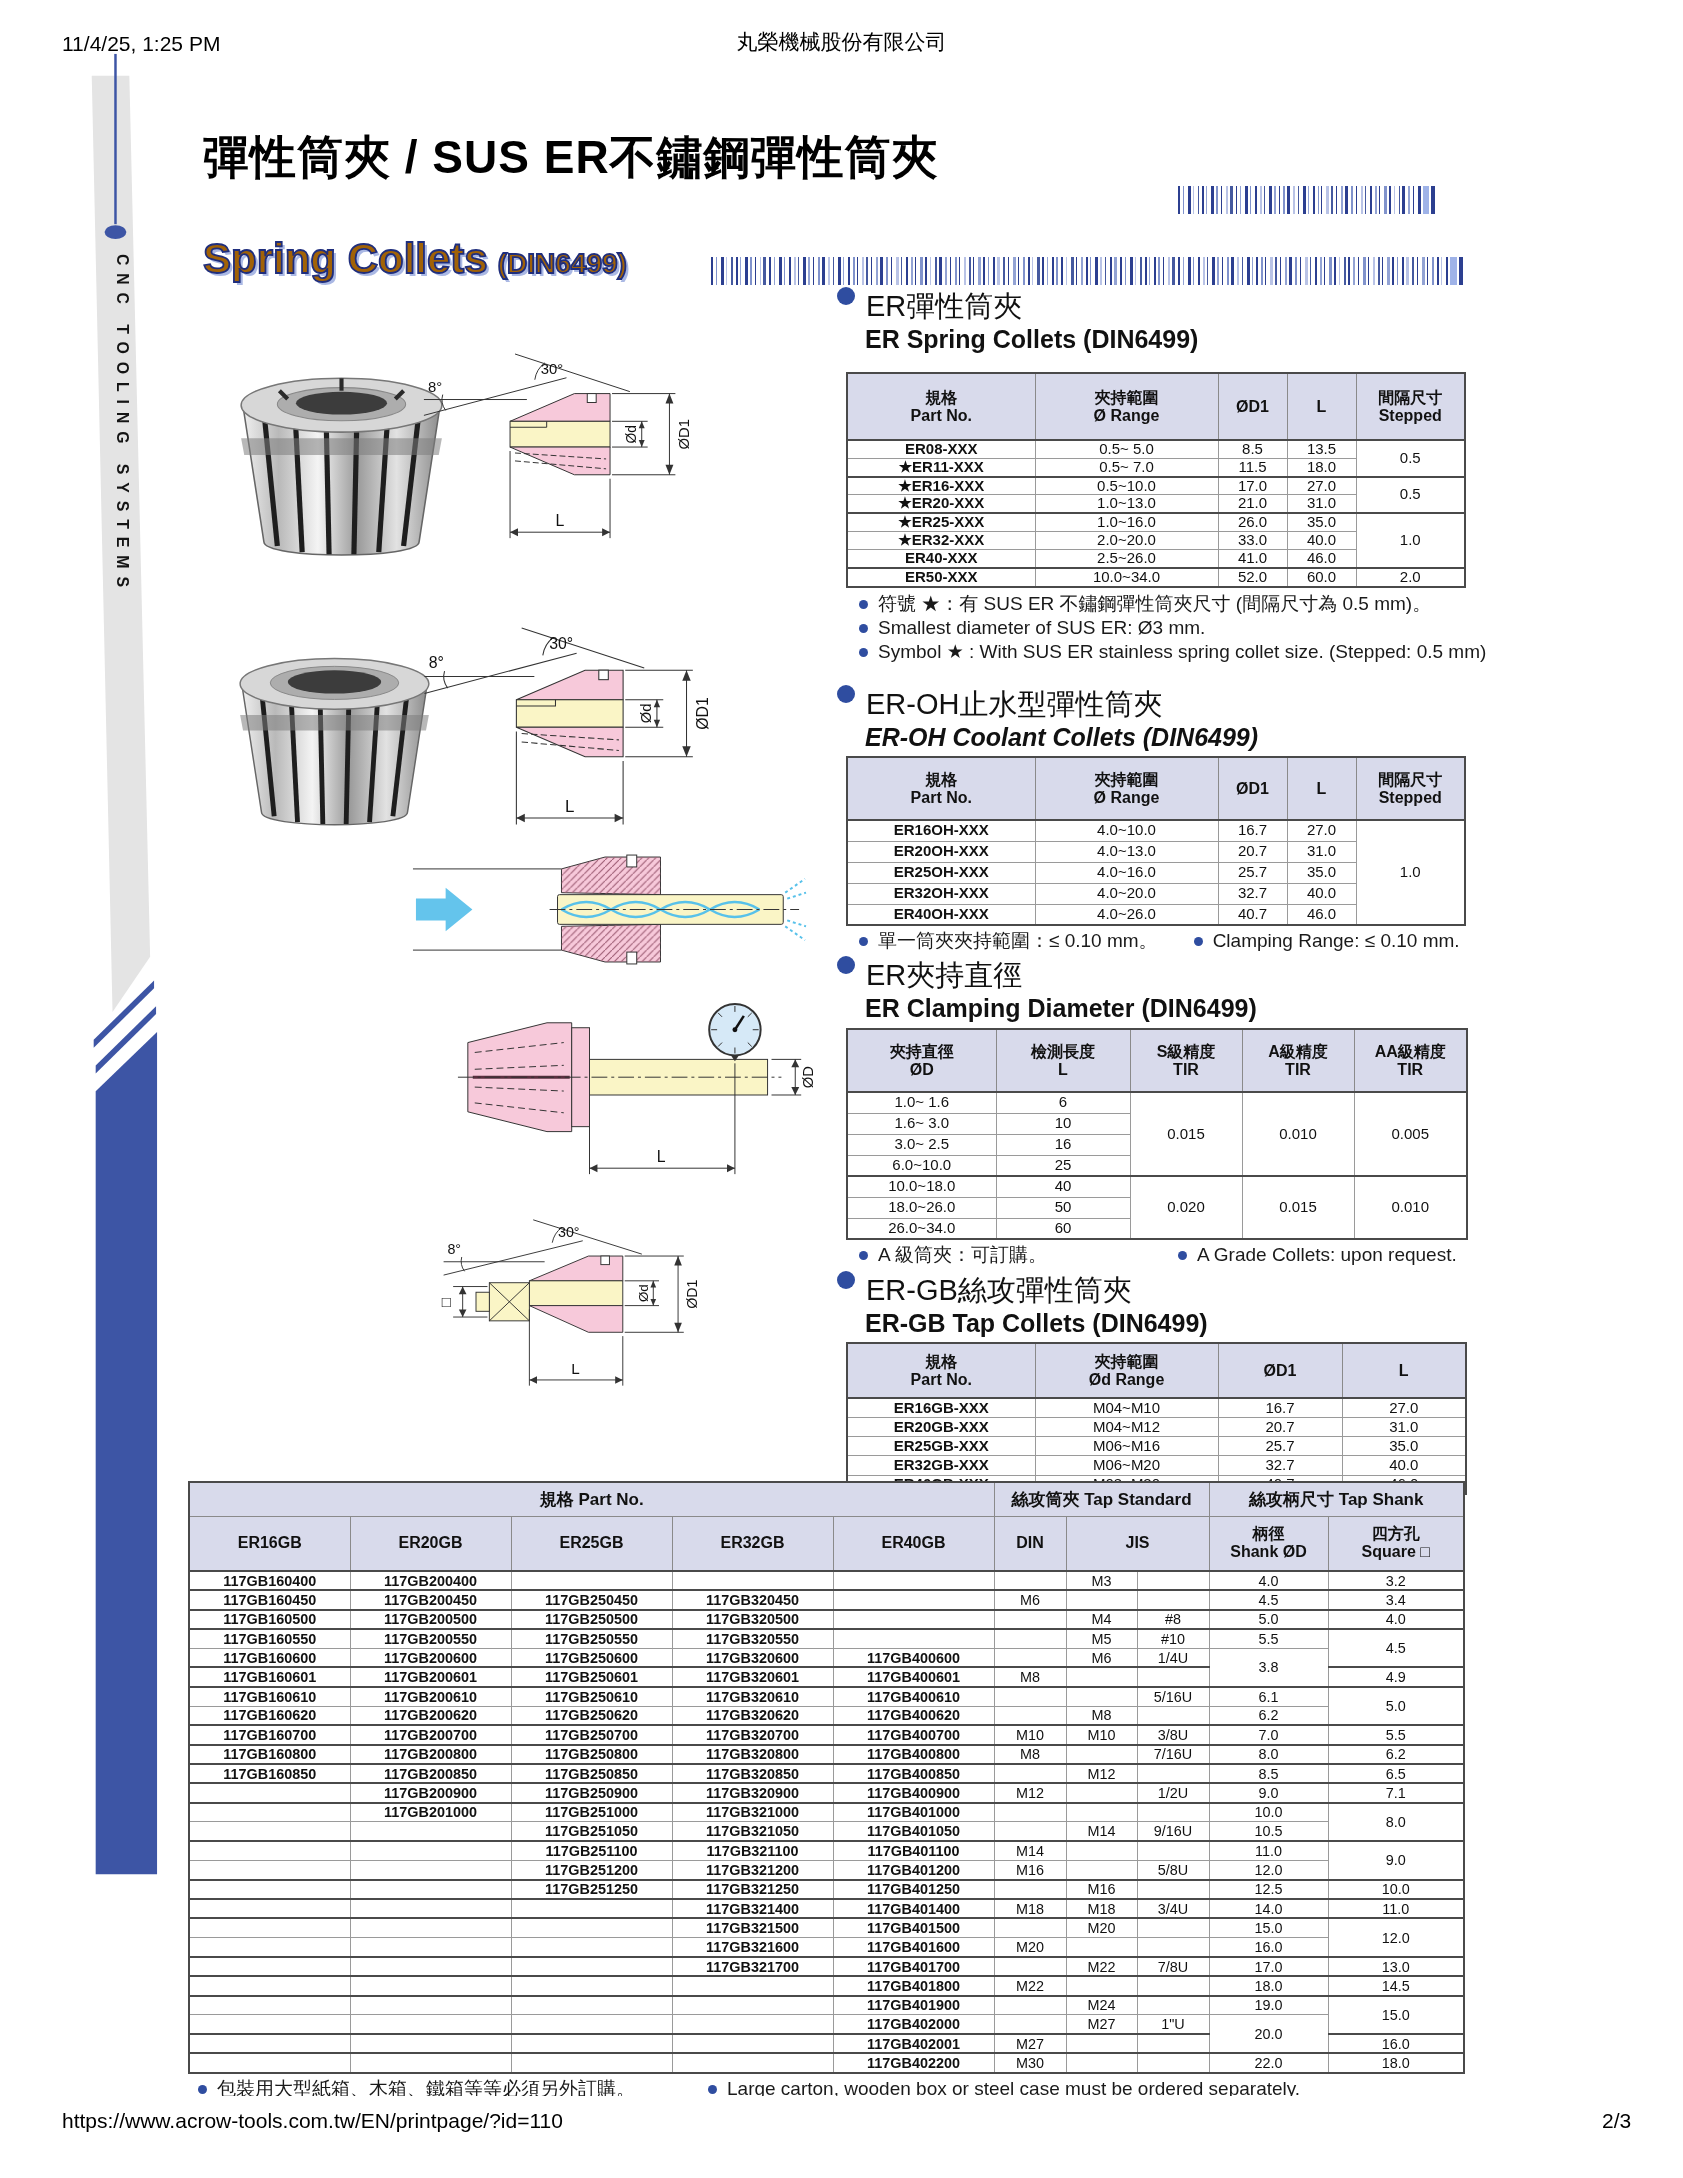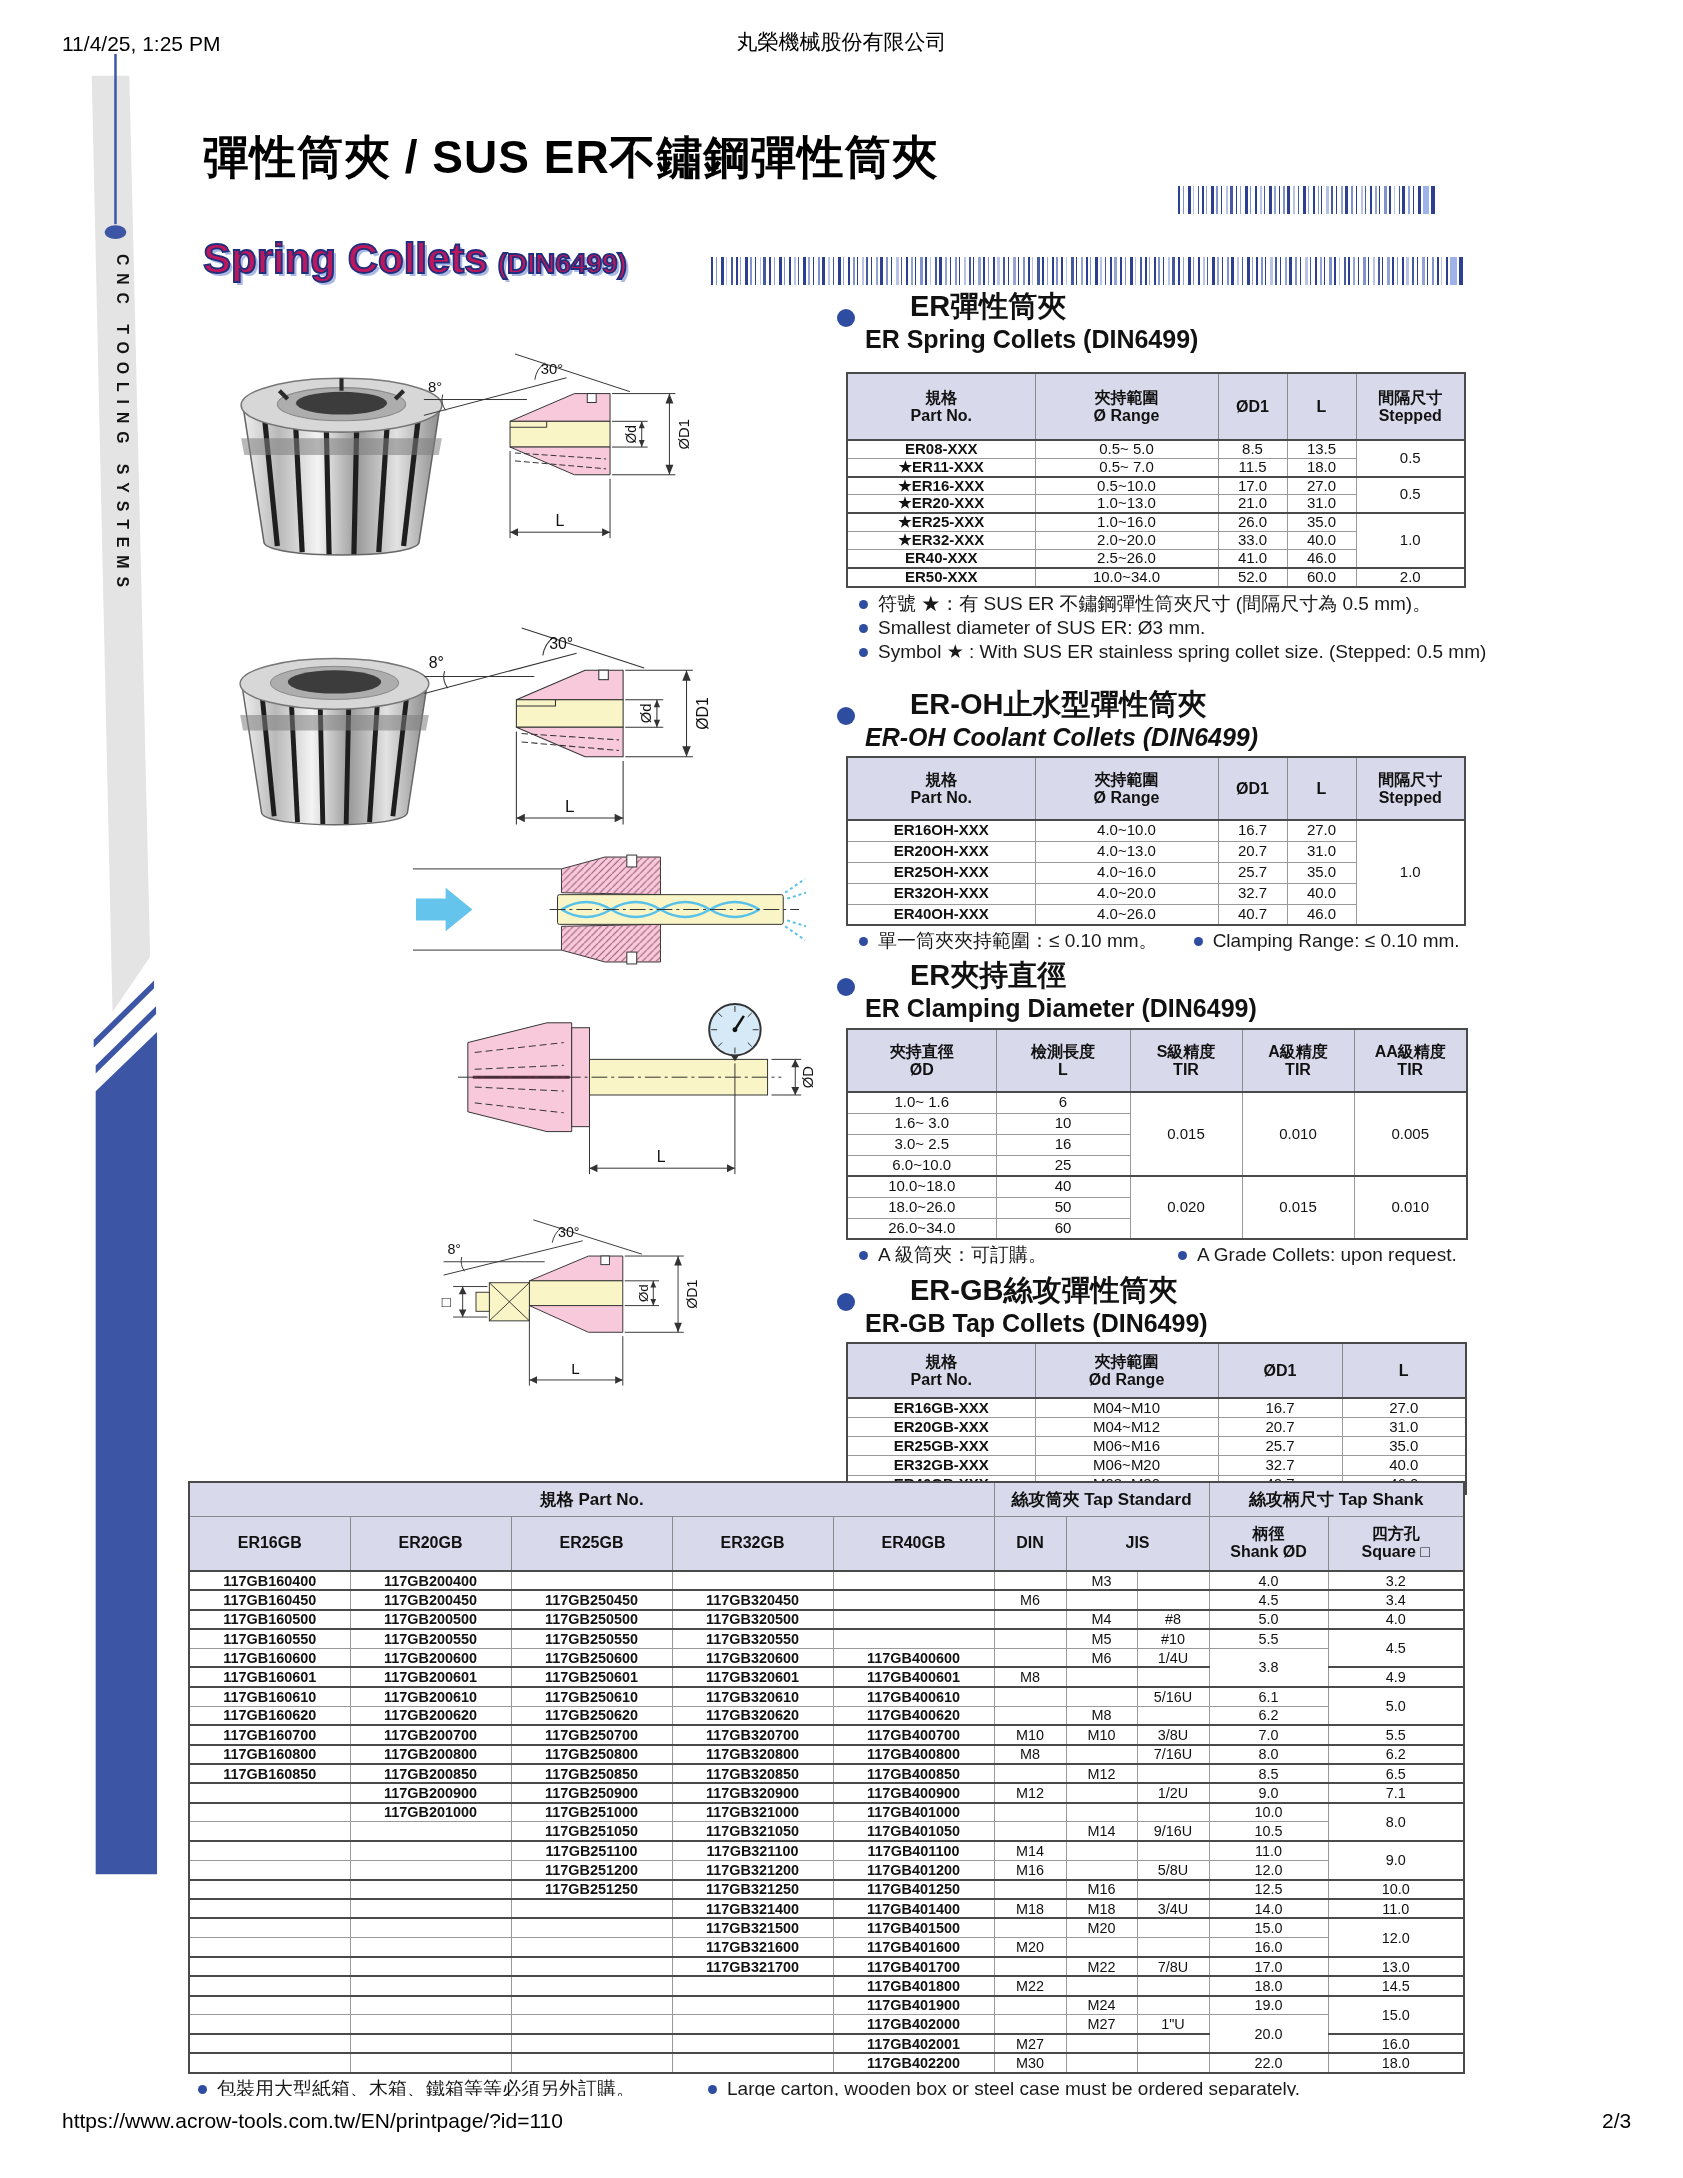--- a/index.html
+++ b/index.html
@@ -1,23 +1,23 @@
 <!DOCTYPE html>
 <html><head>
 <meta charset="utf-8">
 <style>
   html,body{margin:0;padding:0;background:#fff;}
   body{width:1683px;height:2178px;position:relative;font-family:"Liberation Sans",sans-serif;color:#111;overflow:hidden;}
   .abs{position:absolute;}
   .hdr{font-size:21px;color:#000;}
   .pagetitle{font-size:46px;font-weight:900;letter-spacing:1px;color:#000;white-space:nowrap;}
-  .subtitle{white-space:nowrap;font-weight:900;color:#be185d;-webkit-text-stroke:1.8px #1f2e7d;text-shadow:3px 3px 0 #aab8e4;}
+  .subtitle{white-space:nowrap;font-weight:900;color:#a16207;-webkit-text-stroke:1.8px #1f2e7d;text-shadow:3px 3px 0 #aab8e4;}
   .subtitle .big{font-size:42px;}
   .subtitle .small{font-size:28px;margin-left:10px;}
-  .sec-zh{font-size:29px;font-weight:700;white-space:nowrap;display:flex;align-items:flex-end;gap:44px;}
+  .sec-zh{font-size:29px;font-weight:400;white-space:nowrap;display:flex;align-items:flex-start;}
   .sec-en{font-size:25px;font-weight:800;white-space:nowrap;}
   .sbul{display:inline-block;width:18px;height:18px;border-radius:50%;background:#2f4da0;margin-right:11px;flex:none;}
   .note{font-size:19px;color:#1a1a1a;display:flex;align-items:flex-start;line-height:24px;white-space:nowrap;}
   .nbul{width:9px;height:9px;border-radius:50%;background:#2f4da0;margin:8px 10px 0 2px;flex:none;}
   .clipped{height:19px;overflow:hidden;}
   .dtable{border-collapse:collapse;table-layout:fixed;border:2px solid #4a4a4a;background:#fff;}
   .dtable th,.dtable td{border:1px solid #9a9a9a;text-align:center;vertical-align:middle;padding:0 2px;white-space:pre-line;line-height:1.12;overflow:hidden;}
   .dtable th{background:#d8daeb;font-weight:700;font-size:16px;border-color:#8a8a8a;}
   .dtable thead tr:last-child th{border-bottom:2px solid #4a4a4a;}
   .dtable td{font-size:15px;}

